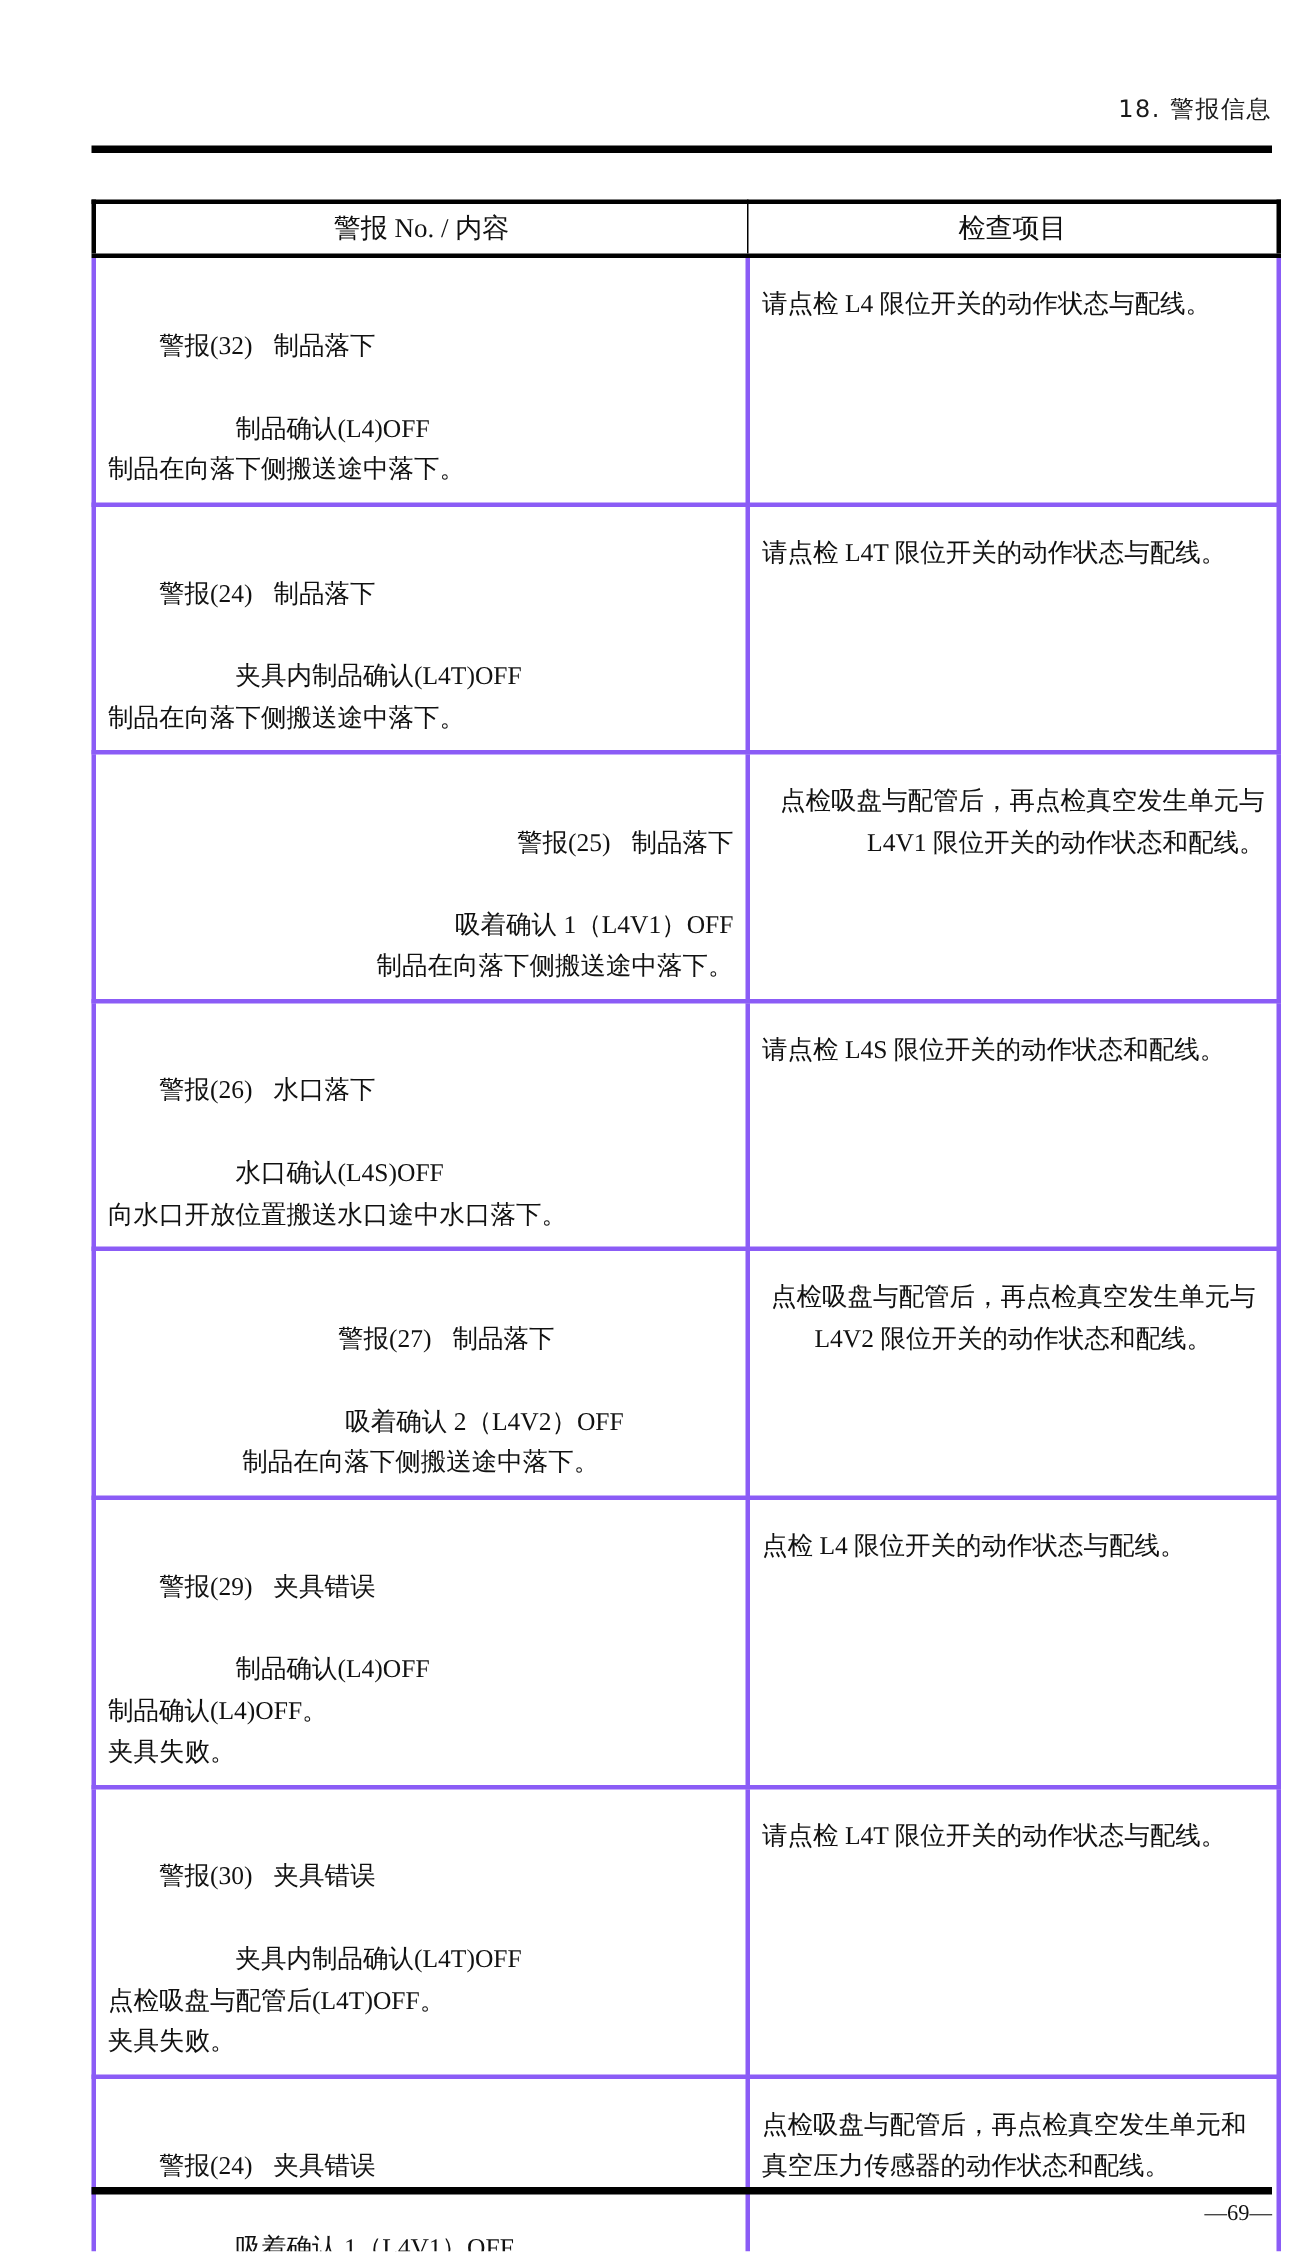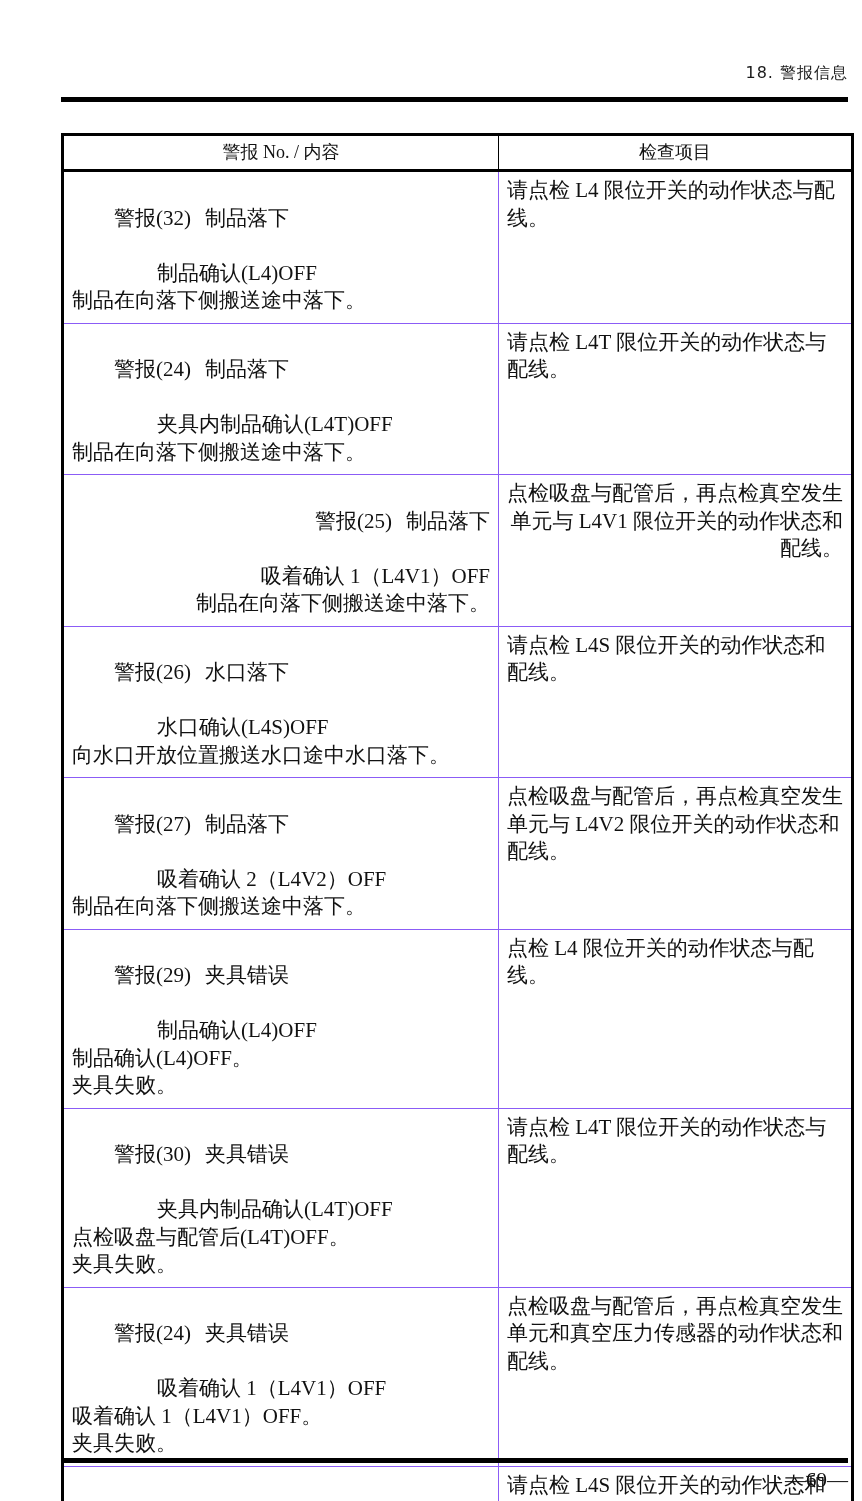--- a/index.html
+++ b/index.html
@@ -49,54 +49,54 @@
     border: 1px solid #000000;
     border-bottom: 3px solid #000000;
     height: 27px;
     font-size: 18px;
     font-weight: normal;
     text-align: center;
     vertical-align: middle;
     padding: 2px 0 4px 0;
   }
   table.alarm-table td {
-    border: 1px solid #8b5cf6;
+    border: 3px solid #8b5cf6;
     vertical-align: top;
-    font-size: 21px;
+    font-size: 17px;
     line-height: 27.5px;
-    padding: 5px 8px 8px 8px;
+    padding: 17px 8px 8px 8px;
   }
   td.cell-right { padding-left: 10px; padding-right: 12px; }
   .line { white-space: pre-wrap; }
   .signal-line { margin-left: 85px; }
   .alarm-title { margin-left: 14px; }
   
   tbody tr:nth-child(1)  td { height: 112px; }
   tbody tr:nth-child(2)  td { height: 107px; }
   tbody tr:nth-child(3)  td { height: 106px; text-align: right; }
   tbody tr:nth-child(4)  td { height: 85px;  }
-  tbody tr:nth-child(5)  td { height: 100px; }
+  tbody tr:nth-child(5)  td { height: 100px; text-align: center; }
   tbody tr:nth-child(6)  td { height: 113px; }
   tbody tr:nth-child(7)  td { height: 107px; }
   tbody tr:nth-child(8)  td { height: 110px; }
   tbody tr:nth-child(9)  td { height: 107px; }
   tbody tr:nth-child(10) td { height: 104px; }
   .footer-rule {
     position: absolute;
     left: 28px;
     top: 1458px;
     width: 787px;
     height: 5px;
     background: #000000;
   }
   .page-number {
     position: absolute;
     top: 1468px;
     right: 47px;
-    font-size: 21px;
+    font-size: 15px;
     color: #111111;
     font-family: "Liberation Serif", "DejaVu Serif", serif;
   }
 </style>
 </head>
 <body>
 
 <div class="page">
 
   <div class="chapter">18. 警报信息</div>

